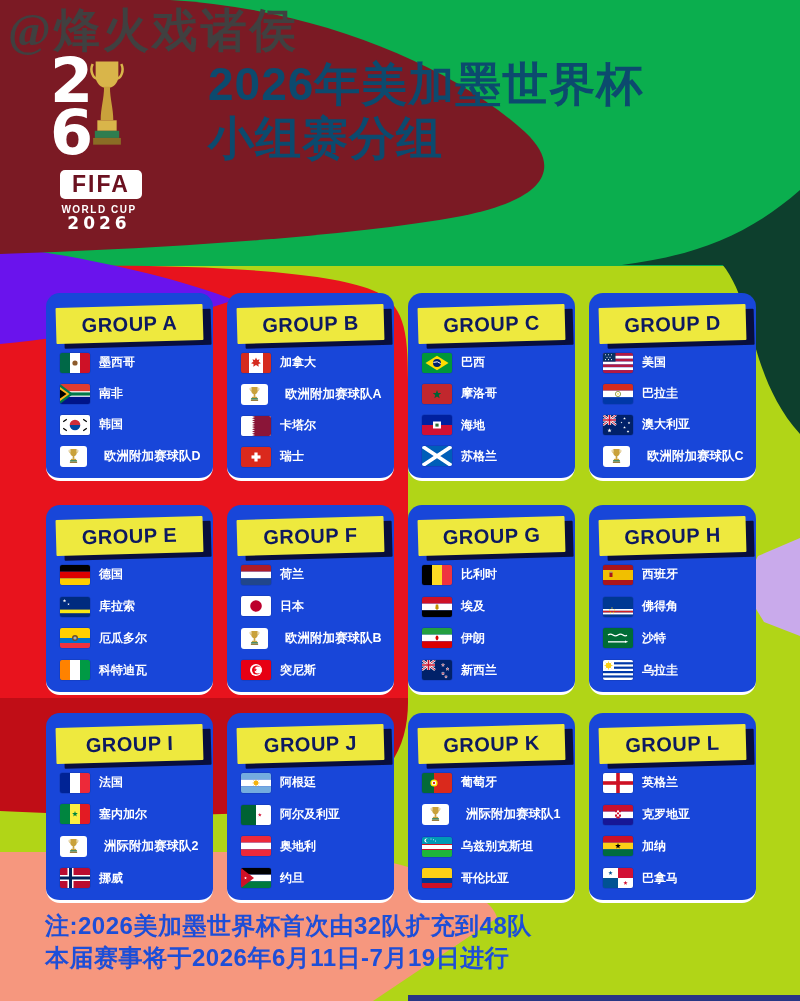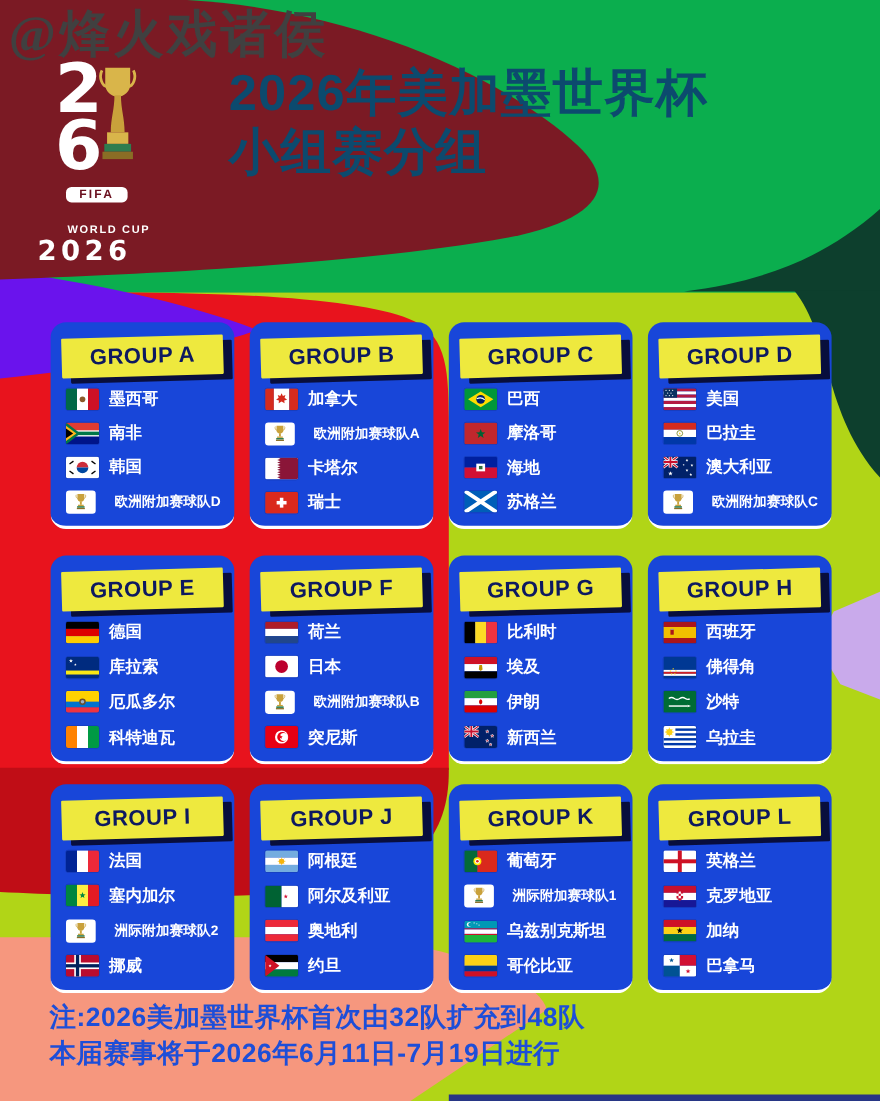--- a/index.html
+++ b/index.html
@@ -13,38 +13,38 @@
 
   
   .logo{position:absolute;left:34px;top:54px;width:130px;color:#fff;}
   .l-digits{position:relative;height:150px;}
   .l-d{position:absolute;font-weight:900;font-size:62px;line-height:1;color:#fff;
        font-family:"DejaVu Sans","Liberation Sans",sans-serif;}
   .l-d2{left:16px;top:-4px;}
   .l-d6{left:16px;top:48px;}
   .l-trophy{position:absolute;left:52px;top:4px;}
   .l-fifa{position:absolute;left:26px;top:116px;background:#fff;color:#6B1120;font-weight:900;
-     font-size:11px;padding:1px 12px;border-radius:5px;letter-spacing:2px;}
+     font-size:23px;padding:1px 12px;border-radius:5px;letter-spacing:2px;}
   .l-wc{font-weight:800;font-size:10px;letter-spacing:1.5px;text-align:center;margin-top:0px;}
-  .l-year{font-weight:900;font-size:25px;letter-spacing:4px;line-height:1.05;
+  .l-year{font-weight:900;font-size:17px;letter-spacing:4px;text-align:center;line-height:1.05;
      font-family:"DejaVu Sans","Liberation Sans",sans-serif;}
 
   
   .title{position:absolute;left:208px;top:58px;color:#0c4a6e;font-weight:900;
      font-size:46px;line-height:1.17;letter-spacing:1px;white-space:nowrap;}
 
   
   .card{position:absolute;width:167px;background:#1846D9;border-radius:14px;
         box-sizing:border-box;border-bottom:3px solid #fff;}
   .ghead{margin:13px 10px 0;height:36px;background:#EEE93E;transform:rotate(-1.6deg);
      display:flex;align-items:center;justify-content:center;font-weight:900;font-size:20px;
      color:#0D1960;letter-spacing:.5px;box-shadow:8px 5px 0 rgba(8,10,48,.92);border-radius:1px;}
   .teams{position:absolute;top:54px;bottom:6px;left:14px;right:5px;display:flex;
      flex-direction:column;justify-content:space-around;}
-  .team{display:flex;align-items:center;gap:9px;color:#fff;font-weight:900;font-size:15px;
+  .team{display:flex;align-items:center;gap:9px;color:#fff;font-weight:900;font-size:12px;
      white-space:nowrap;}
   .team.small{font-size:12.5px;letter-spacing:0;gap:17px;}
   .flag{width:30px;height:20px;border-radius:2px;overflow:hidden;flex:0 0 auto;display:block;box-shadow:0 0 0 .5px rgba(0,0,0,.18);}
   .flag svg{display:block;width:30px;height:20px;}
   .pf{width:27px;height:21px;background:#fff;border-radius:3px;flex:0 0 auto;display:flex;
      align-items:center;justify-content:center;}
 
   
   .notes{position:absolute;left:45px;top:910px;color:#1d4ed8;font-weight:800;font-size:24px;
      line-height:1.34;letter-spacing:.5px;white-space:nowrap;}

